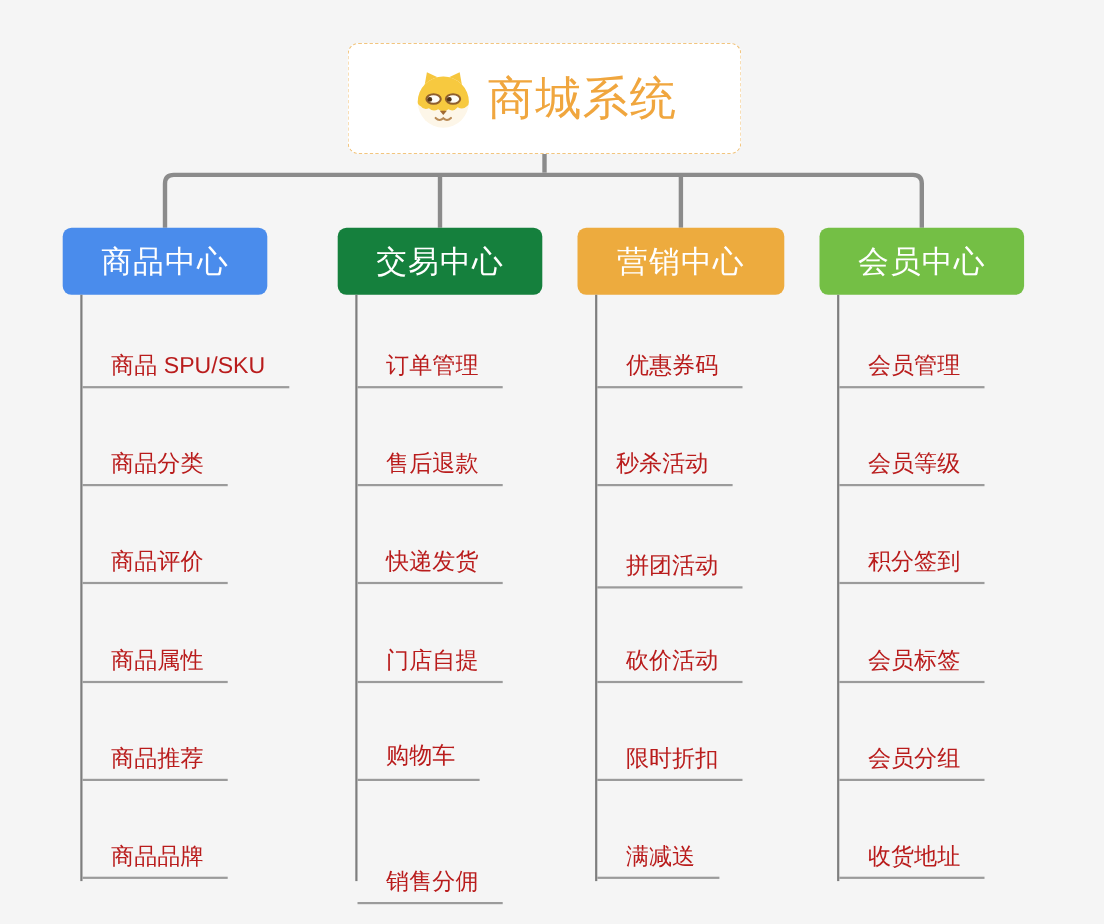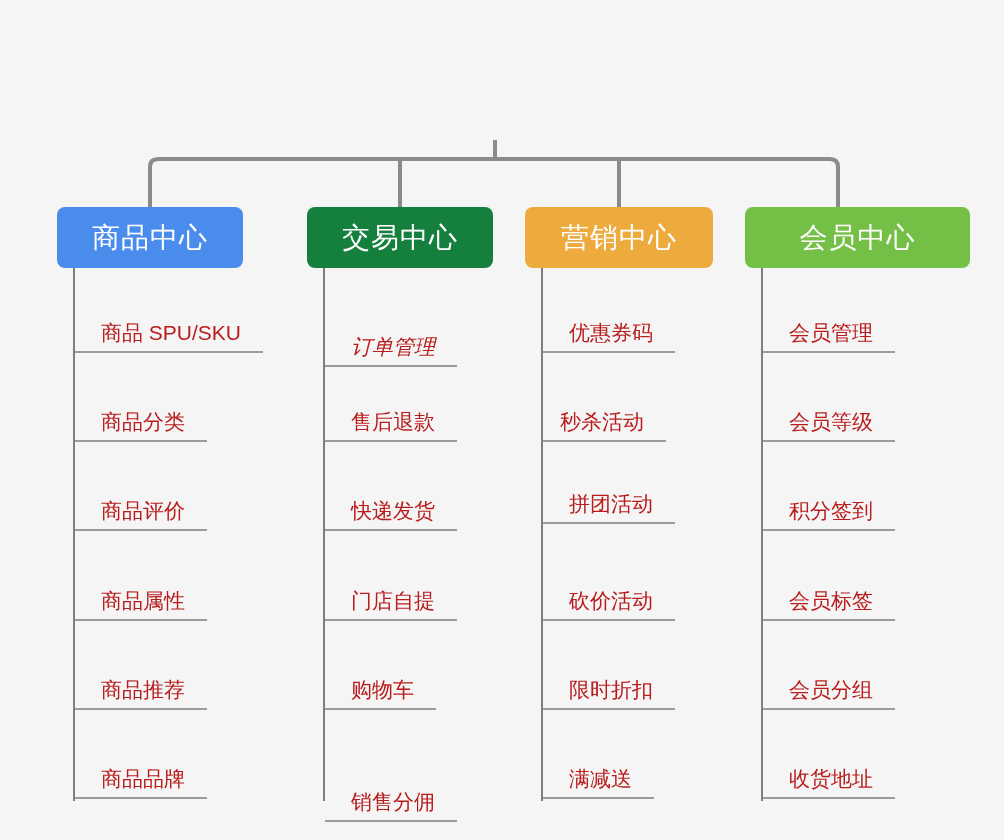--- a/index.html
+++ b/index.html
@@ -58,50 +58,65 @@
 
   <svg class="connectors" width="1004" height="840">
     <g id="connector-group" fill="none" stroke-width="4" stroke="#8b8b8b">
       <path d="M495,140 V157"></path>
       <path d="M150,207 V167 Q150,159 158,159 H830 Q838,159 838,167 V207"></path>
       <path d="M400,159 V207"></path>
       <path d="M619,159 V207"></path>
     </g>
   </svg>
 
+  <div class="root-node">
+    <svg width="56" height="54" viewBox="0 0 60 58">
+      <path d="M11,20 L14,3 L27,9 Z" fill="#f6c63d"></path>
+      <path d="M49,20 L46,3 L33,9 Z" fill="#f6c63d"></path>
+      <circle cx="30" cy="32" r="25" fill="#fdf6e8"></circle>
+      <path d="M5,32 a25,25 0 0 1 50,0 q0,3 -2,4 q-4,4 -9,1 q-4,5 -9,2 q-5,4 -10,0 q-5,3 -9,-1 q-5,2 -8,-2 q-3,-1 -3,-4 z" fill="#f7c93f"></path>
+      <ellipse cx="20.5" cy="29" rx="7" ry="4.6" fill="#fffdf6" stroke="#8f5f2d" stroke-width="2"></ellipse>
+      <ellipse cx="39.5" cy="29" rx="7" ry="4.6" fill="#fffdf6" stroke="#8f5f2d" stroke-width="2"></ellipse>
+      <circle cx="16.8" cy="29.4" r="2.4" fill="#4f3316"></circle>
+      <circle cx="35.8" cy="29.4" r="2.4" fill="#4f3316"></circle>
+      <path d="M26.5,40.5 h7 l-3.5,4.2 z" fill="#a06a33"></path>
+      <path d="M22.5,47.5 q3.7,3.8 7.5,0.3 q3.7,3.5 7.5,-0.3" stroke="#b98a55" stroke-width="2" fill="none" stroke-linecap="round"></path>
+    </svg>
+    <span class="root-title">商城系统</span>
+  </div>
 
   <div id="branches">
       <div class="branch-header" style="left: 57px; width: 186px; background: rgb(74, 140, 236);">商品中心</div>
       <div class="branch-column" style="left: 73px;">
         <div class="leaf" style="top: 39px;">商品 SPU/SKU</div>
         <div class="leaf" style="top: 128px;">商品分类</div>
         <div class="leaf" style="top: 217px;">商品评价</div>
         <div class="leaf" style="top: 307px;">商品属性</div>
         <div class="leaf" style="top: 396px;">商品推荐</div>
         <div class="leaf" style="top: 485px;">商品品牌</div>
       </div>
       <div class="branch-header" style="left: 307px; width: 186px; background: #15803d;">交易中心</div>
       <div class="branch-column" style="left: 323px;">
-        <div class="leaf" style="top: 53px; font-style: italic;">订单管理</div>
+        <div class="leaf" style="top: 39px;">订单管理</div>
         <div class="leaf" style="top: 128px;">售后退款</div>
         <div class="leaf" style="top: 217px;">快递发货</div>
         <div class="leaf" style="top: 307px;">门店自提</div>
-        <div class="leaf" style="top: 396px;">购物车</div>
+        <div class="leaf" style="top: 396px; font-family: Liberation Mono, monospace;">购物车</div>
         <div class="leaf" style="top: 508px;">销售分佣</div>
       </div>
       <div class="branch-header" style="left: 525px; width: 188px; background: rgb(237, 171, 62); text-align: center;">营销中心</div>
       <div class="branch-column" style="left: 541px;">
         <div class="leaf" style="top: 39px;">优惠券码</div>
         <div class="leaf" style="top: 128px; padding-left: 17px;">秒杀活动</div>
-        <div class="leaf" style="top: 210px; text-align: center;">拼团活动</div>
+        <div class="leaf" style="top: 221px; text-align: center;">拼团活动</div>
         <div class="leaf" style="top: 307px;">砍价活动</div>
         <div class="leaf" style="top: 396px;">限时折扣</div>
         <div class="leaf" style="top: 485px;">满减送</div>
       </div>
-      <div class="branch-header" style="left: 745px; width: 225px; background: rgb(116, 191, 69);">会员中心</div>
+      <div class="branch-header" style="left: 745px; width: 186px; background: rgb(116, 191, 69);">会员中心</div>
       <div class="branch-column" style="left: 761px;">
         <div class="leaf" style="top: 39px;">会员管理</div>
         <div class="leaf" style="top: 128px;">会员等级</div>
         <div class="leaf" style="top: 217px;">积分签到</div>
         <div class="leaf" style="top: 307px;">会员标签</div>
         <div class="leaf" style="top: 396px;">会员分组</div>
         <div class="leaf" style="top: 485px;">收货地址</div>
       </div>
     </div>
 

